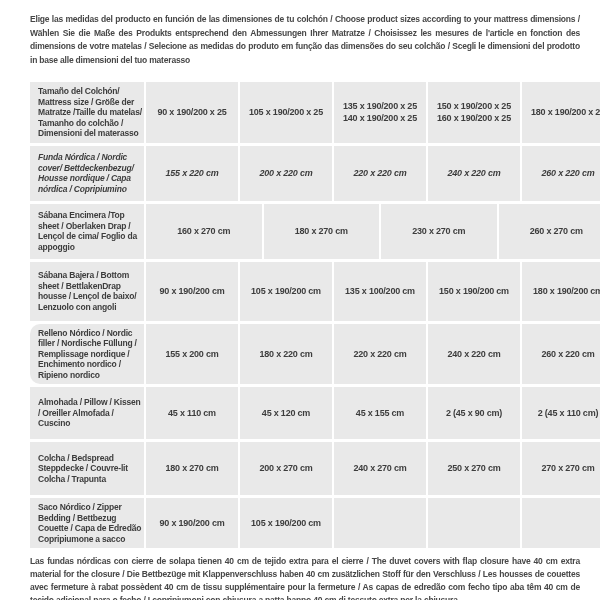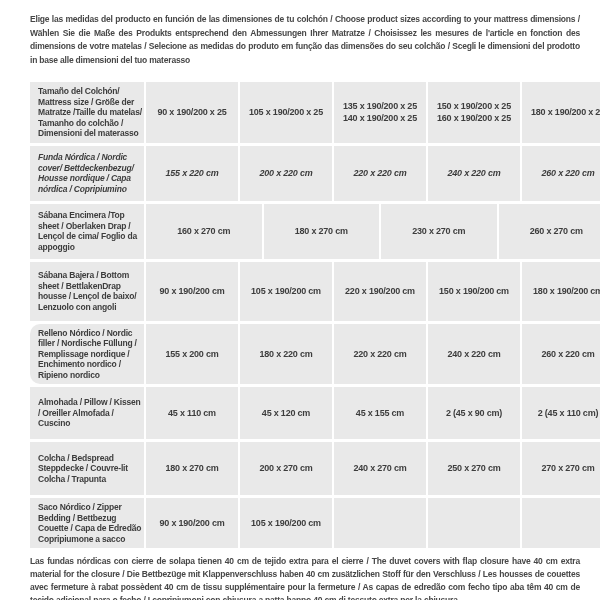--- a/index.html
+++ b/index.html
@@ -114,21 +114,21 @@
       <div class="cell val">160 x 270 cm</div>
       <div class="cell val">180 x 270 cm</div>
       <div class="cell val">230 x 270 cm</div>
       <div class="cell val">260 x 270 cm</div>
     </div>
 
     <div class="row r3">
       <div class="cell label">Sábana Bajera / Bottom sheet / BettlakenDrap housse / Lençol de baixo/ Lenzuolo con angoli</div>
       <div class="cell val">90 x 190/200 cm</div>
       <div class="cell val">105 x 190/200 cm</div>
-      <div class="cell val">220 x 190/200 cm</div>
+      <div class="cell val">135 x 100/200 cm</div>
       <div class="cell val">150 x 190/200 cm</div>
       <div class="cell val">180 x 190/200 cm</div>
     </div>
 
     <div class="row r4">
       <div class="cell label">Relleno Nórdico / Nordic filler / Nordische Füllung / Remplissage nordique / Enchimento nordico / Ripieno nordico</div>
       <div class="cell val">155 x 200 cm</div>
       <div class="cell val">180 x 220 cm</div>
       <div class="cell val">220 x 220 cm</div>
       <div class="cell val">240 x 220 cm</div>

